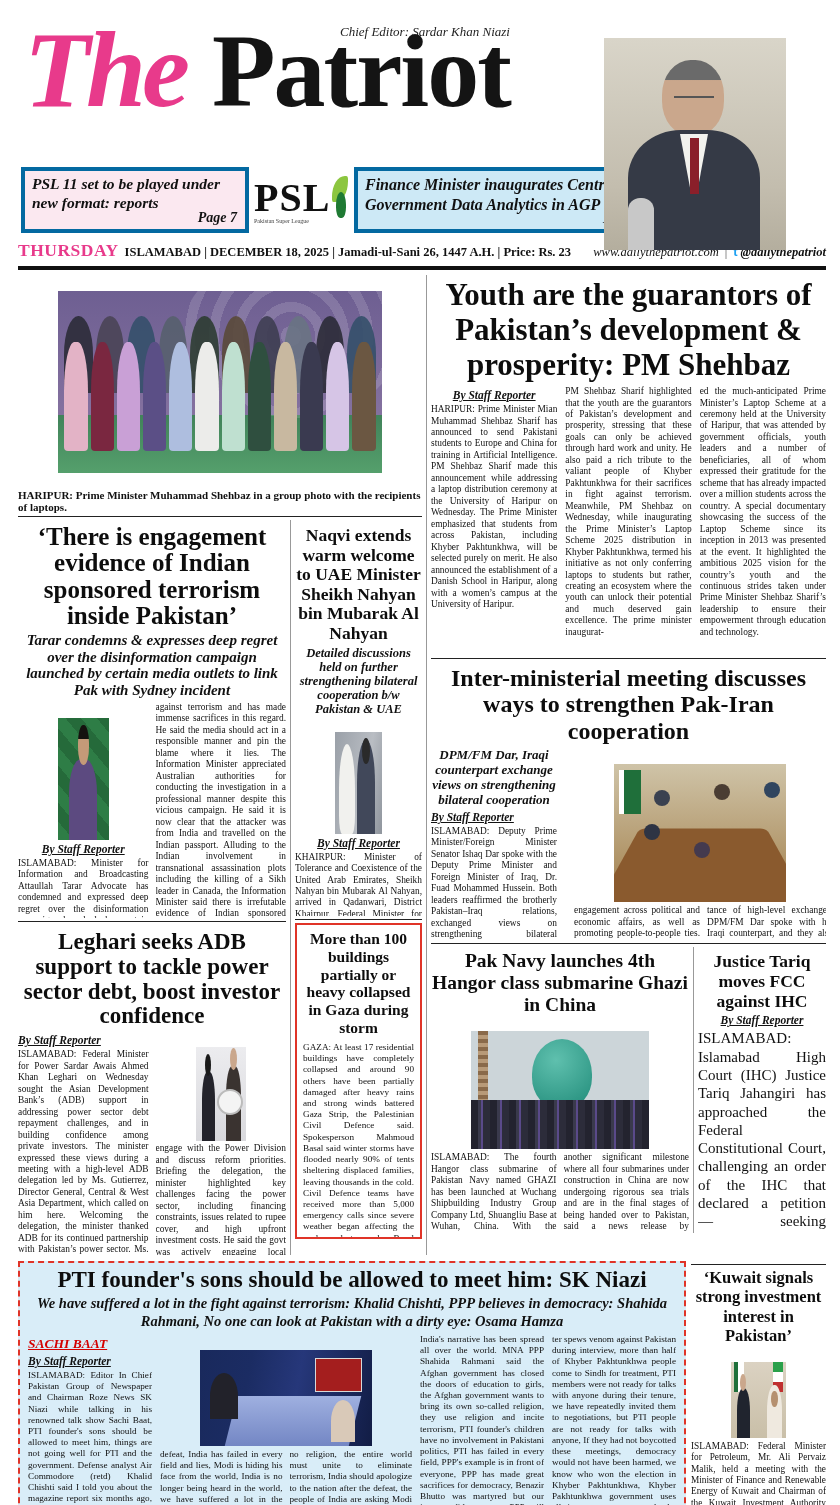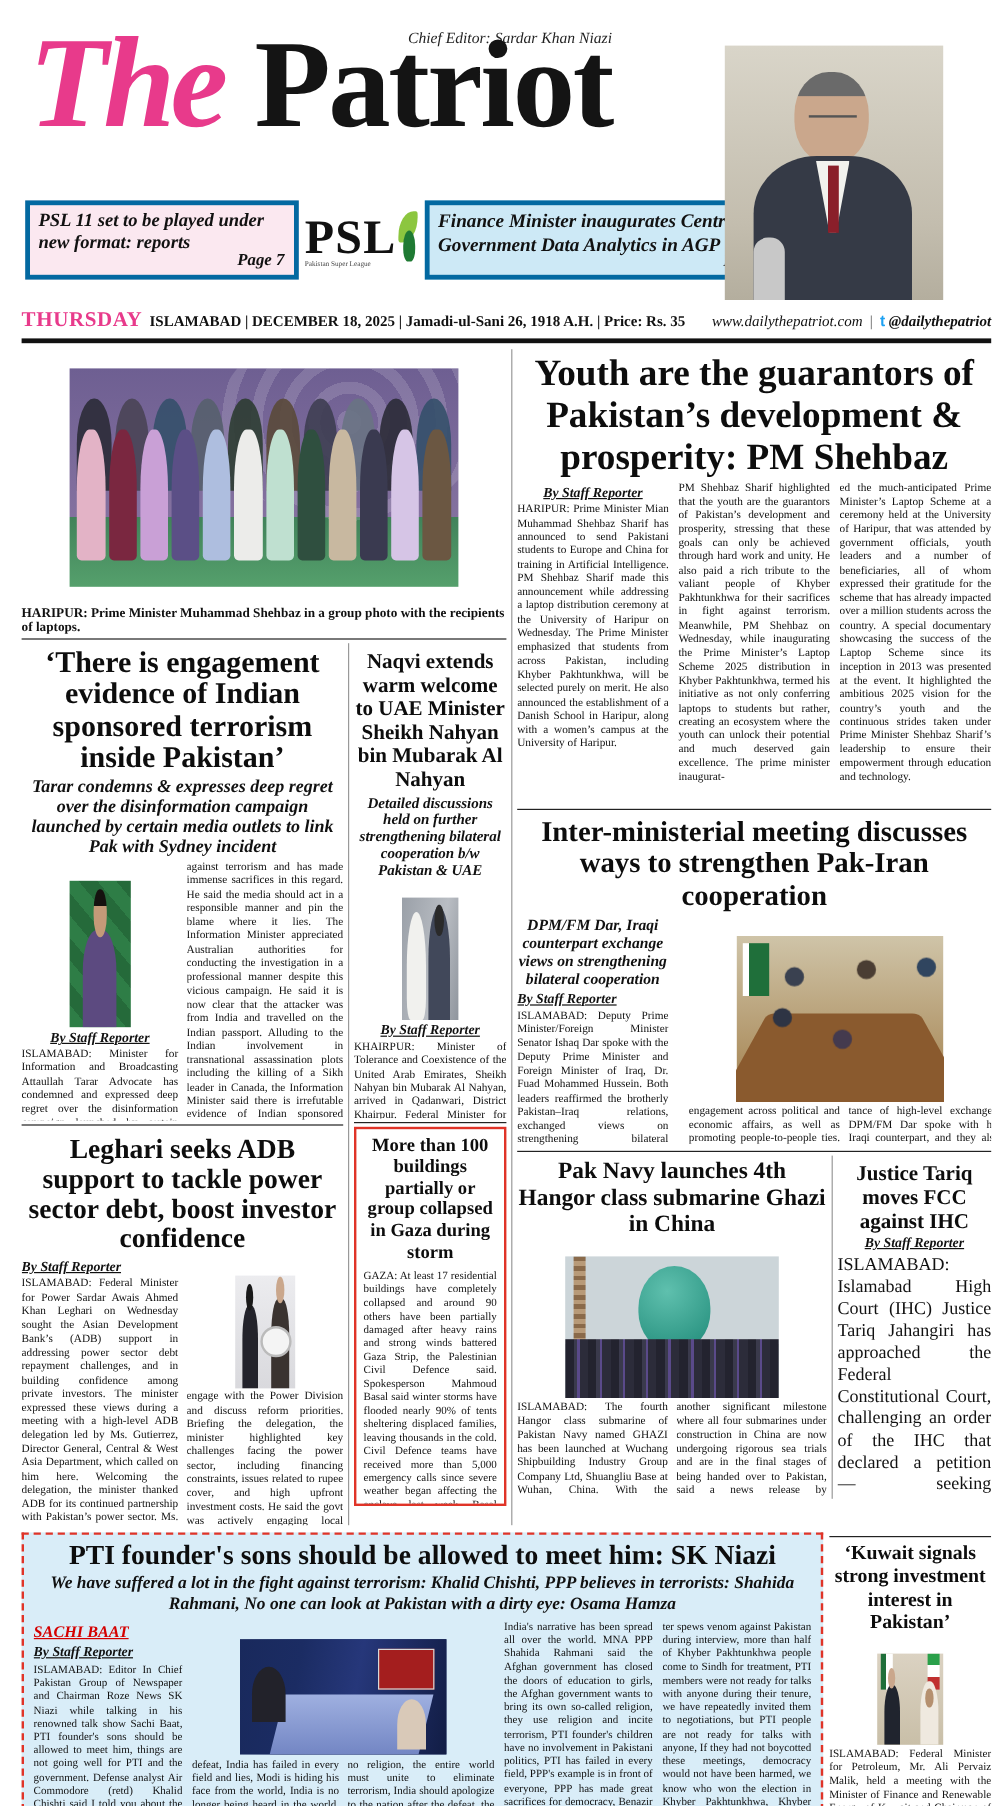--- a/index.html
+++ b/index.html
@@ -30,21 +30,21 @@
   .photo-fm .head{position:absolute;left:58px;top:22px;width:62px;height:76px;border-radius:46%;
                   background:linear-gradient(#6a6a6a 26%,#caa78c 27%);}
   .photo-fm .glasses{position:absolute;left:70px;top:58px;width:40px;height:8px;border-top:2px solid #555;}
   .photo-fm .suit{position:absolute;left:24px;top:92px;width:132px;height:120px;border-radius:40% 40% 0 0;
                   background:#353a46;}
   .photo-fm .shirt{position:absolute;left:76px;top:96px;width:28px;height:60px;background:#f2f2ee;
                    clip-path:polygon(0 0,100% 0,60% 100%,40% 100%);}
   .photo-fm .tie{position:absolute;left:86px;top:100px;width:9px;height:56px;background:#8a1f2a;}
   .photo-fm .mic{position:absolute;left:24px;bottom:0;width:26px;height:52px;background:#c8c8c8;border-radius:12px 12px 0 0;}
   
-  .dateline{display:flex;align-items:baseline;height:24px;margin-top:16px;font-size:12.5px;}
+  .dateline{display:flex;align-items:baseline;height:24px;margin-top:0;font-size:12.5px;}
   .dateline .day{color:#e83a8b;font-weight:bold;font-size:17.5px;margin-right:6px;letter-spacing:.5px;}
   .dateline .info{font-weight:bold;}
   .dateline .spacer{flex:1;}
   .dateline .site,.dateline .handle{font-style:italic;font-size:12.5px;}
   .dateline .handle{font-weight:bold;}
   .dateline .bar{margin:0 6px;color:#555;}
   .tw{color:#1da1f2;font-family:"Liberation Sans",sans-serif;font-weight:bold;font-size:13px;margin-right:3px;}
   .rule-thick{border-top:4px solid #111;margin-top:2px;}
   
   .hrule{border-top:1.5px solid #222;margin:3px 0;}
@@ -194,21 +194,21 @@
       <span class="glasses"></span>
       <span class="suit"></span>
       <span class="shirt"></span>
       <span class="tie"></span>
       <span class="mic"></span>
     </figure>
   </header>
 
   <div class="dateline">
     <span class="day">THURSDAY</span>
-    <span class="info">ISLAMABAD | DECEMBER 18, 2025 | Jamadi-ul-Sani 26, 1918 A.H. | Price: Rs. 35</span>
+    <span class="info">ISLAMABAD | DECEMBER 18, 2025 | Jamadi-ul-Sani 26, 1447 A.H. | Price: Rs. 23</span>
     <span class="spacer"></span>
     <span class="site">www.dailythepatriot.com</span>
     <span class="bar">|</span>
     <span class="tw">t</span>
     <span class="handle">@dailythepatriot</span>
   </div>
   <div class="rule-thick"></div>
 
   <div class="content-top">
 
@@ -293,21 +293,21 @@
             <figure class="photo photo-uae">
               <span class="ghutra"></span>
               <span class="suitman"></span>
             </figure>
             <div class="byline">By Staff Reporter</div>
             <p>KHAIRPUR: Minister of Tolerance and Coexistence of the United Arab Emirates, Sheikh Nahyan bin Mubarak Al Nahyan, arrived in Qadanwari, District Khairpur. Federal Minister for Interior and Narcotics Control, Mohsin Naqvi, accorded him a warm welcome.</p>
 
           </article>
           <div class="hrule"></div>
           <aside class="gaza-box">
-            <h3>More than 100 buildings partially or group collapsed in Gaza during storm</h3>
+            <h3>More than 100 buildings partially or heavy collapsed in Gaza during storm</h3>
             <p>GAZA: At least 17 residential buildings have completely collapsed and around 90 others have been partially damaged after heavy rains and strong winds battered Gaza Strip, the Palestinian Civil Defence said. Spokesperson Mahmoud Basal said winter storms have flooded nearly 90% of tents sheltering displaced families, leaving thousands in the cold. Civil Defence teams have received more than 5,000 emergency calls since severe weather began affecting the enclave last week. Basal added that at least 17 people have died, including 4 children, while dozens more were killed after buildings weakened by months of bombardment collapsed amid the storms. By Web Desk</p>
           </aside>
         </div>
       </div>
     </div>
 
     <div class="vrule"></div>
 
     <div class="col-right">
       <article class="lead-art">
@@ -381,21 +381,21 @@
             <div class="continued">Continued on page 2</div>
           </article>
         </div>
       </div>
     </div>
   </div>
 
   <div class="content-bottom">
     <section class="pti-box">
       <h1>PTI founder's sons should be allowed to meet him: SK Niazi</h1>
-      <div class="pti-sub">We have suffered a lot in the fight against terrorism: Khalid Chishti, PPP believes in terrorists: Shahida Rahmani, No one can look at Pakistan with a dirty eye: Osama Hamza</div>
+      <div class="pti-sub">We have suffered a lot in the fight against terrorism: Khalid Chishti, PPP believes in democracy: Shahida Rahmani, No one can look at Pakistan with a dirty eye: Osama Hamza</div>
       <div class="pti-body">
         <div class="bcol">
           <div class="kicker">SACHI BAAT</div>
           <div class="byline left">By Staff Reporter</div>
           <p>ISLAMABAD: Editor In Chief Pakistan Group of Newspaper and Chairman Roze News SK Niazi while talking in his renowned talk show Sachi Baat, PTI founder's sons should be allowed to meet him, things are not going well for PTI and the government. Defense analyst Air Commodore (retd) Khalid Chishti said I told you about the magazine report six months ago, the report says that we shot down six Indian Rafale jets, Pakistan gave India the worst</p>
         </div>
         <div class="pti-mid">
           <figure class="photo photo-studio">
             <span class="desk"></span>
             <span class="screen"></span>

